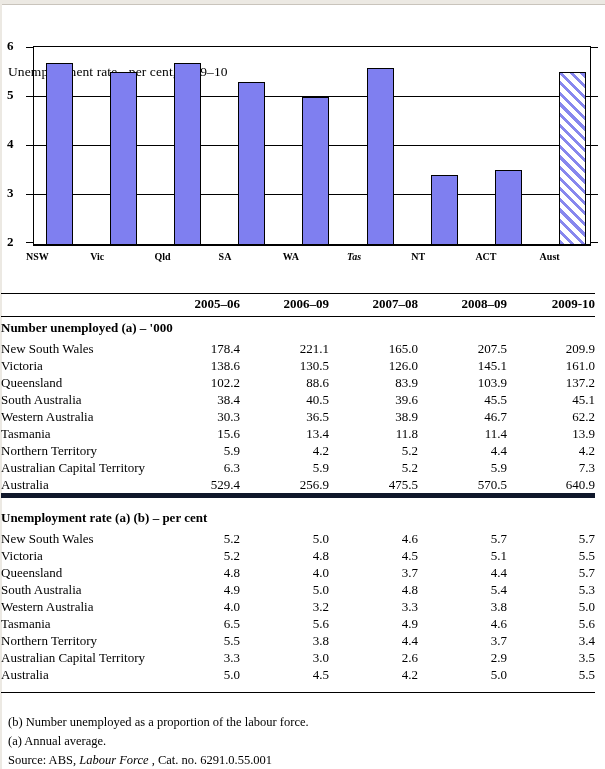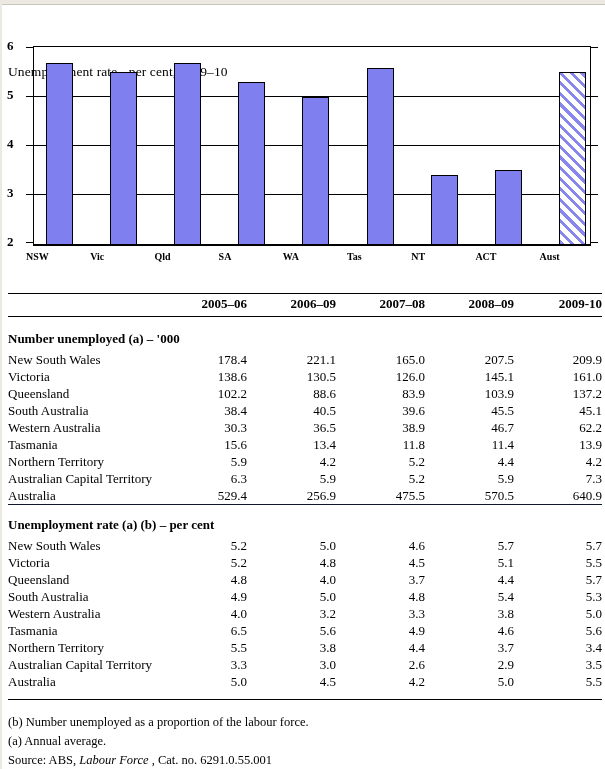--- a/index.html
+++ b/index.html
@@ -18,29 +18,29 @@
   .tick.left{left:-8px;}
   .tick.right{right:-8px;}
   .bar{position:absolute;bottom:0;width:27px;background:#7F7FF0;
        border:1px solid #000;border-bottom:none;box-sizing:border-box;}
   .bar.hatched{background:repeating-linear-gradient(45deg,
         #8787EE 0px,#8787EE 3px,#ffffff 3px,#ffffff 7.5px);}
   .ylab{position:absolute;left:7px;width:20px;font-weight:bold;font-size:13px;line-height:14px;}
   .xlab{position:absolute;top:251px;width:64px;text-align:left;font-weight:bold;font-size:10px;}
 
   
-  .tablewrap{position:absolute;left:8px;top:293px;width:594px;}
+  .tablewrap{position:absolute;left:1px;top:293px;width:594px;}
   table{width:100%;border-collapse:collapse;font-size:13px;}
   thead th{border-top:1px solid #000;border-bottom:1px solid #000;
            font-weight:bold;text-align:right;padding:2px 0 4px 0;font-size:13px;}
   thead th.corner{text-align:left;}
   td{text-align:right;height:17px;padding:0;vertical-align:bottom;line-height:17px;}
   td.rowlabel{text-align:left;margin-left:36px;}
-  tr.section td{font-weight:bold;text-align:left;padding-top:13px;padding-bottom:4px;}
-  tr.section.second td{border-top:1px solid #0f172a;padding-top:11px;}
+  tr.section td{font-weight:bold;text-align:left;padding-top:2px;padding-bottom:4px;}
+  tr.section.second td{border-top:5px solid #0f172a;padding-top:11px;}
   tr.lastrow td{padding-bottom:9px;border-bottom:1px solid #000;}
 
   
   .footnotes{position:absolute;left:8px;top:713px;font-size:12.5px;line-height:19px;}
   .footnotes .pub{font-style:italic;}
 </style>
 </head>
 <body>
 
 <div class="page">
@@ -80,21 +80,21 @@
         <div class="ylab" style="top: 137px;">4</div>
         <div class="ylab" style="top: 88px;">5</div>
         <div class="ylab" style="top: 39px;">6</div>
       </div>
     <div id="xlabels">
         <div class="xlab" style="left: 26px;">NSW</div>
         <div class="xlab" style="left: 90.2px;">Vic</div>
         <div class="xlab" style="left: 154.4px;">Qld</div>
         <div class="xlab" style="left: 218.6px;">SA</div>
         <div class="xlab" style="left: 282.8px;">WA</div>
-        <div class="xlab" style="left: 347px;">Tas</div>
+        <div class="xlab" style="left: 347px; font-style: italic;">Tas</div>
         <div class="xlab" style="left: 411.2px;">NT</div>
         <div class="xlab" style="left: 475.4px;">ACT</div>
         <div class="xlab" style="left: 539.6px;">Aust</div>
       </div>
   </div>
 
   <div class="tablewrap">
     <table>
       <colgroup>
         <col style="width:150px">

